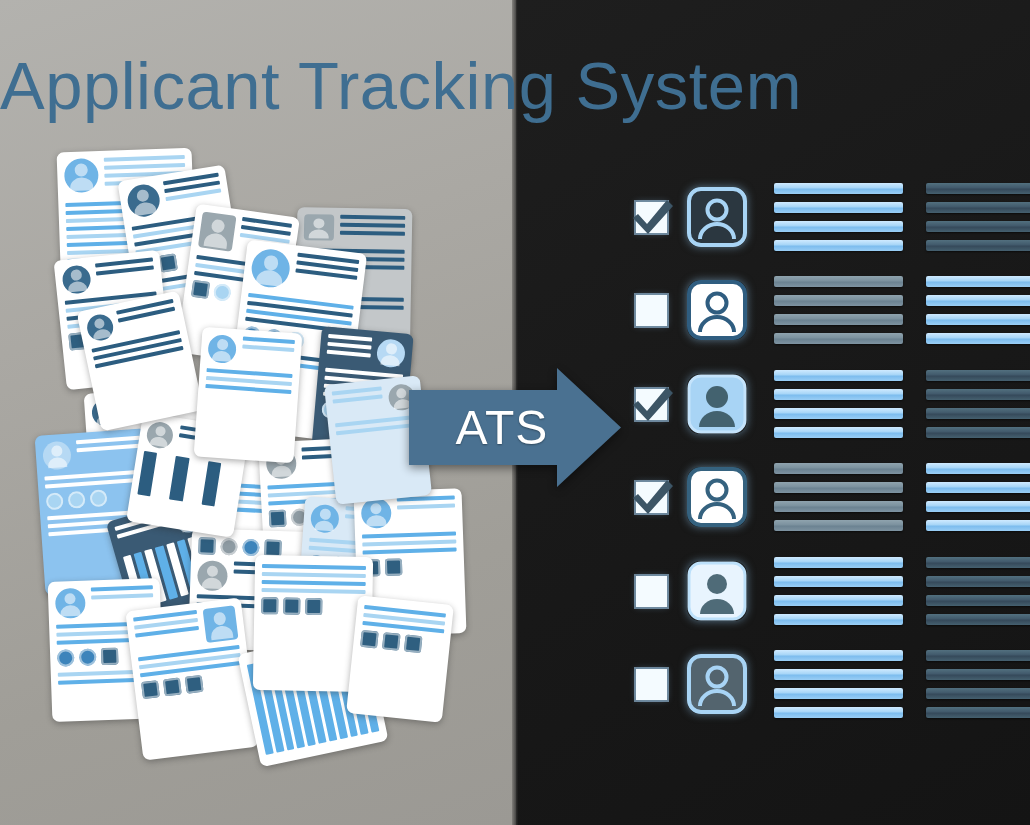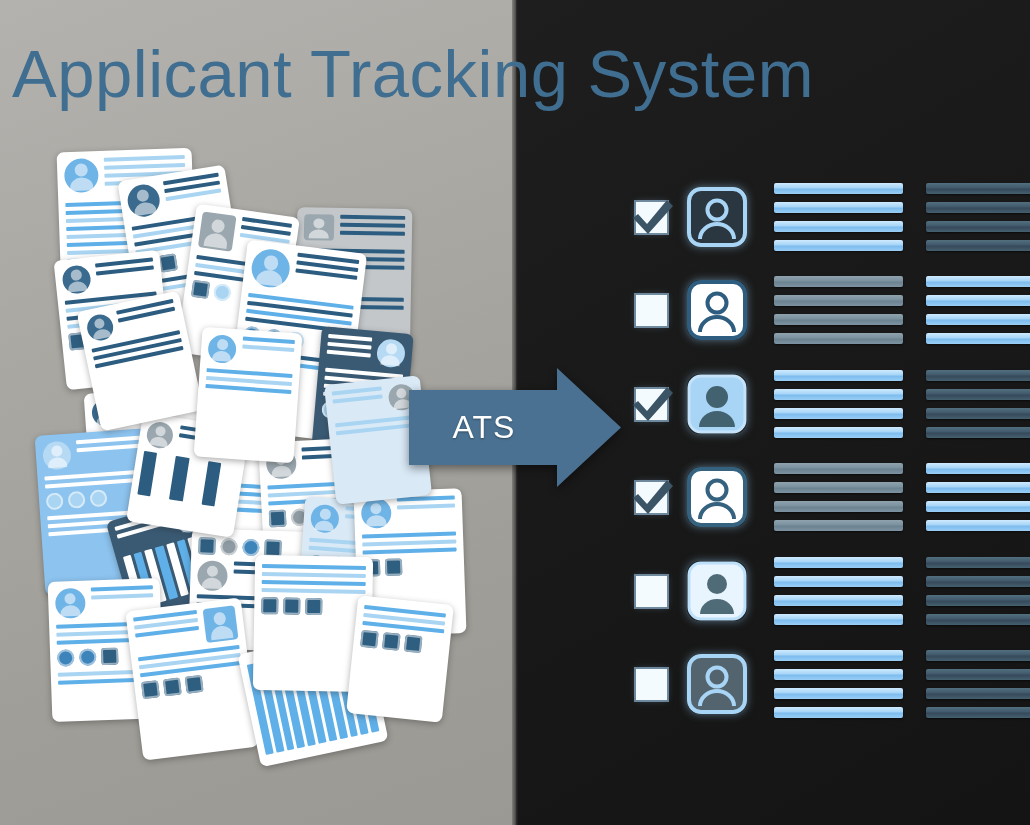--- a/index.html
+++ b/index.html
@@ -19,22 +19,22 @@
     position:absolute;left:516px;top:0;width:514px;height:825px;
     background:linear-gradient(150deg,#1e1e1e 0%,#191919 45%,#141414 100%);
   }
   .panel-seam{
     position:absolute;left:512px;top:0;width:6px;height:825px;
     background:linear-gradient(90deg,rgba(120,118,114,.75),rgba(26,26,26,.9));
   }
 
   
   .title{
-    position:absolute;left:0;top:36px;width:814px;
-    text-align:right;
+    position:absolute;left:0;top:48px;width:814px;
+    text-align:left;
     font-size:67px;line-height:76px;font-weight:400;
     letter-spacing:.5px;
     color:#3f6e91;
     white-space:nowrap;
     z-index:60;
   }
 
   
   .pile{position:absolute;left:0;top:0;width:516px;height:825px;z-index:20;}
   .doc{
@@ -96,22 +96,22 @@
 
   
   .arrow{
     position:absolute;left:409px;top:368px;width:212px;height:119px;z-index:55;
     filter:drop-shadow(0 3px 5px rgba(0,0,0,.45));
   }
   .arrow svg{display:block;width:212px;height:119px;}
   .arrow-label{
     position:absolute;left:409px;top:368px;width:150px;height:119px;
     display:flex;align-items:center;justify-content:center;
-    color:#ffffff;font-size:32px;font-weight:400;letter-spacing:1px;
-    z-index:56;text-shadow:0 1px 2px rgba(0,0,0,.35);
+    color:#ffffff;font-size:48px;font-weight:400;letter-spacing:1px;
+    z-index:56;text-shadow:0 1px 2px rgba(0,0,0,.35);padding-left:18px;
   }
 
   
   .list{position:absolute;left:516px;top:0;width:514px;height:825px;z-index:40;}
   .lrow{position:absolute;left:0;width:514px;height:78px;display:flex;align-items:center;}
 
   .cbox{
     position:relative;width:31px;height:31px;margin-left:120px;flex:0 0 auto;
     background:#f4fbff;
     box-shadow:0 0 0 2px rgba(168,212,245,.55), 0 0 7px rgba(150,200,240,.35);

